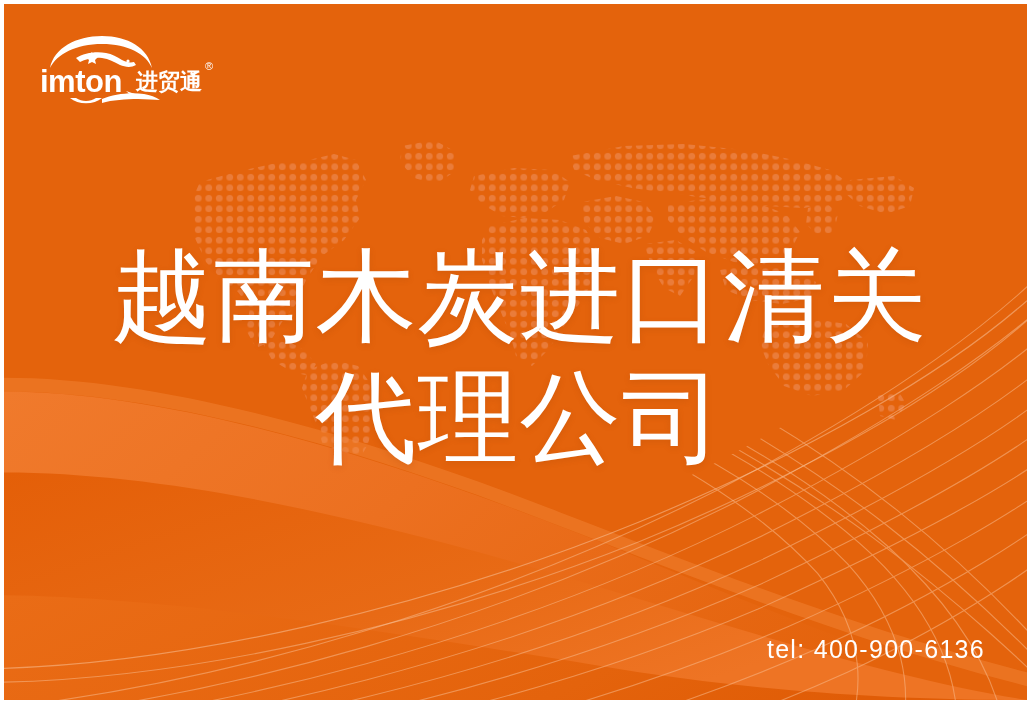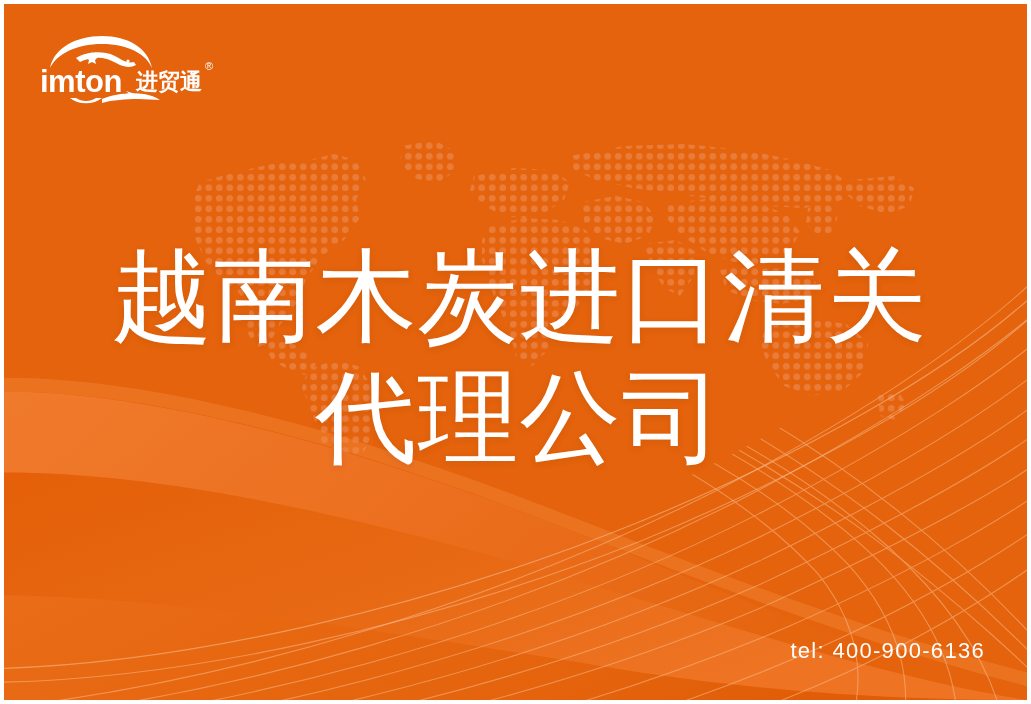--- a/index.html
+++ b/index.html
@@ -57,21 +57,21 @@
   #headline .ln {
     display: block;
     white-space: nowrap;
   }
   
   #phone {
     position: absolute;
     right: 42px;
     bottom: 38px;
     color: #ffffff;
-    font-size: 22px;
+    font-size: 25px;
     letter-spacing: 1.3px;
     line-height: 1;
     white-space: nowrap;
   }
 </style>
 </head>
 <body>
 
 <div id="poster">
 

